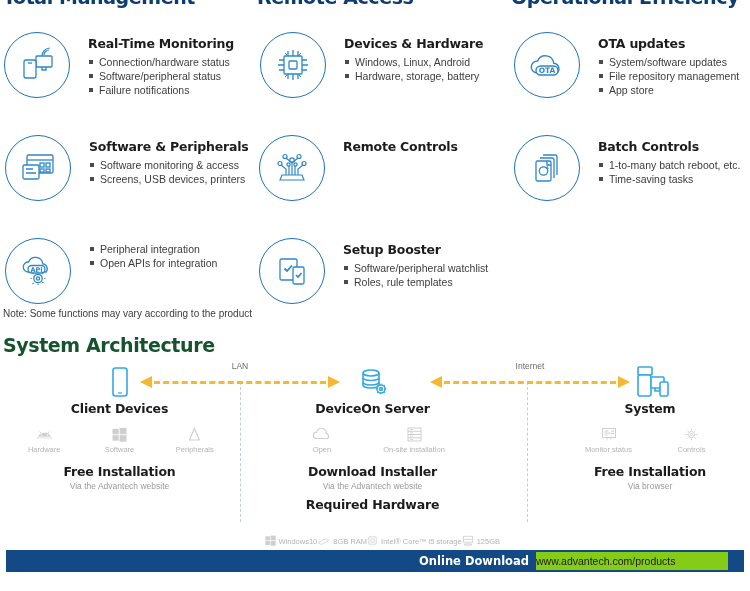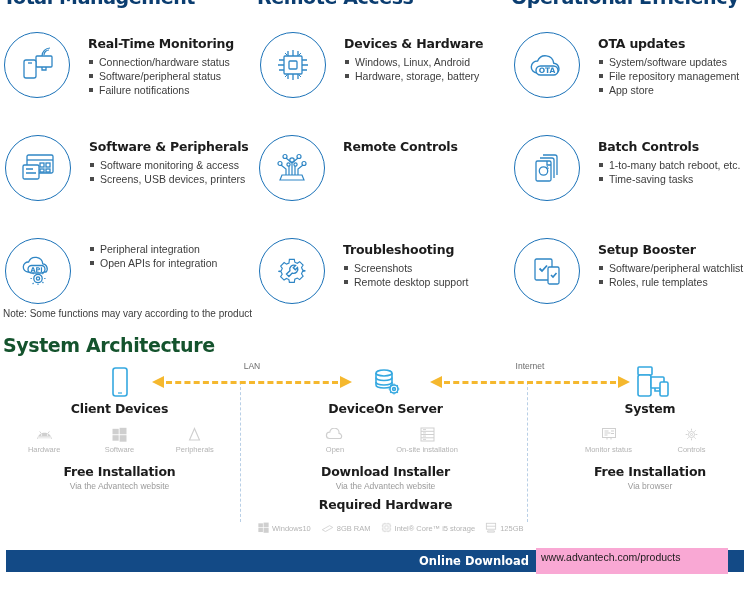--- a/index.html
+++ b/index.html
@@ -132,21 +132,21 @@
     top: 22px;
     width: 0;
     height: 140px;
     border-left: 1.4px dashed #b8cfe6;
   }
   .vsep-left  { left: 240px; }
   .vsep-right { left: 527px; }
 
   
   .arrow-wrap { position: absolute; height: 20px; }
-  .aw-lan { left: 152px; top: 12px; width: 200px; }
+  .aw-lan { left: 140px; top: 12px; width: 200px; }
   .aw-net { left: 430px; top: 12px; width: 200px; }
   .arrow-label {
     position: absolute;
     top: -11px;
     width: 100%;
     text-align: center;
     font-size: 8.5px;
     color: #6b6b6b;
   }
   .arrow-line {
@@ -165,21 +165,21 @@
   }
   .ah-left  { left: 0;  border-right: 12px solid #f5b82e; }
   .ah-right { right: 0; border-left: 12px solid #f5b82e; }
 
   
   .node {
     position: absolute;
     text-align: center;
   }
   .node-client  { left: 12px;  top: 4px;  width: 215px; }
-  .node-server  { left: 258px; top: 4px;  width: 255px; }
+  .node-server  { left: 245px; top: 4px;  width: 255px; }
   .node-browser { left: 560px; top: 4px;  width: 180px; }
 
   .node-icon { height: 34px; display:flex; align-items:flex-end; justify-content:center; }
   .node-name {
     font-family: "DejaVu Sans", sans-serif;
     font-weight: bold;
     font-size: 12.5px;
     color: #1c1c1c;
     margin-top: 3px;
     letter-spacing: -0.2px;
@@ -209,24 +209,23 @@
     letter-spacing: -0.2px;
   }
   .subline {
     font-size: 8.5px;
     color: #9a9a9a;
     margin-top: 2px;
   }
 
   .hw-row {
     display: flex;
-    justify-content: space-between;
+    justify-content: flex-end;
     align-items: center;
-    margin-top: 7px;
-    gap: 10px;
+    margin-top: 20px;
   }
   .hw-item { display: flex; align-items: center; gap: 3px; }
   .hw-item .cap { font-size: 7.5px; color: #b4b4b4; white-space: nowrap; }
 
   
   .bottombar {
     position: absolute;
     left: 6px;
     top: 550px;
     width: 738px;
@@ -237,27 +236,26 @@
     justify-content: flex-end;
   }
   .bb-label {
     font-family: "DejaVu Sans", sans-serif;
     font-weight: bold;
     font-size: 11.5px;
     color: #ffffff;
     padding-right: 7px;
   }
   .bb-url {
-    background: #f9a8d4;
+    background: #84cc16;
     color: #1c1c1c;
     font-size: 10.5px;
-    height: 26px;
+    height: 18px;
     line-height: 18px;
     width: 192px;
-    padding-left: 5px;
     margin-right: 16px;
     box-sizing: border-box;
   }
 </style>
 </head>
 <body>
 
 <div class="col-headers">
   <div class="col-head ch1">Total Management</div>
   <div class="col-head ch2">Remote Access</div>
@@ -403,35 +401,20 @@
         </svg>
       </div>
       <div class="feat-text">
         <ul class="feat-list">
           <li>Peripheral integration</li>
           <li>Open APIs for integration</li>
         </ul>
       </div>
     </div>
 
-    <div class="feat-cell fc2">
-      <div class="feat-icon">
-        <svg width="38" height="38" viewBox="0 0 38 38" fill="none" stroke="#2f86c5" stroke-width="1.4">
-          <path d="M16 5h6l.6 3.4 3 1.3 2.9-1.9 4.2 4.2-1.9 2.9 1.3 3L35.5 19v0l-3.4.6-1.3 3 1.9 2.9-4.2 4.2-2.9-1.9-3 1.3L22 33h-6l-.6-3.4-3-1.3-2.9 1.9-4.2-4.2 1.9-2.9-1.3-3L2.5 19.6 6 19l1.3-3L5.4 13.1l4.2-4.2 2.9 1.9 3-1.3z" transform="scale(0.82) translate(4,4)"></path>
-          <path d="M22.5 13.5a4.2 4.2 0 0 0-5.6 5.2l-3.4 3.4 2.4 2.4 3.4-3.4a4.2 4.2 0 0 0 5.2-5.6l-2.2 2.2-2-2 2.2-2.2z" fill="#ffffff"></path>
-        </svg>
-      </div>
-      <div class="feat-text">
-        <div class="feat-title">Troubleshooting</div>
-        <ul class="feat-list">
-          <li>Screenshots</li>
-          <li>Remote desktop support</li>
-        </ul>
-      </div>
-    </div>
 
     <div class="feat-cell fc3">
       <div class="feat-icon">
         <svg width="36" height="34" viewBox="0 0 36 34" fill="none" stroke="#2f86c5" stroke-width="1.3">
           <rect x="6" y="5" width="17" height="21" rx="1.5"></rect>
           <path d="M10.5 14.5l2.5 2.5 5-5.5" stroke-width="1.8"></path>
           <rect x="19" y="13" width="11" height="17" rx="1.5" fill="#ffffff"></rect>
           <path d="M22 21l2 2 3.5-4" stroke-width="1.6"></path>
         </svg>
       </div>

